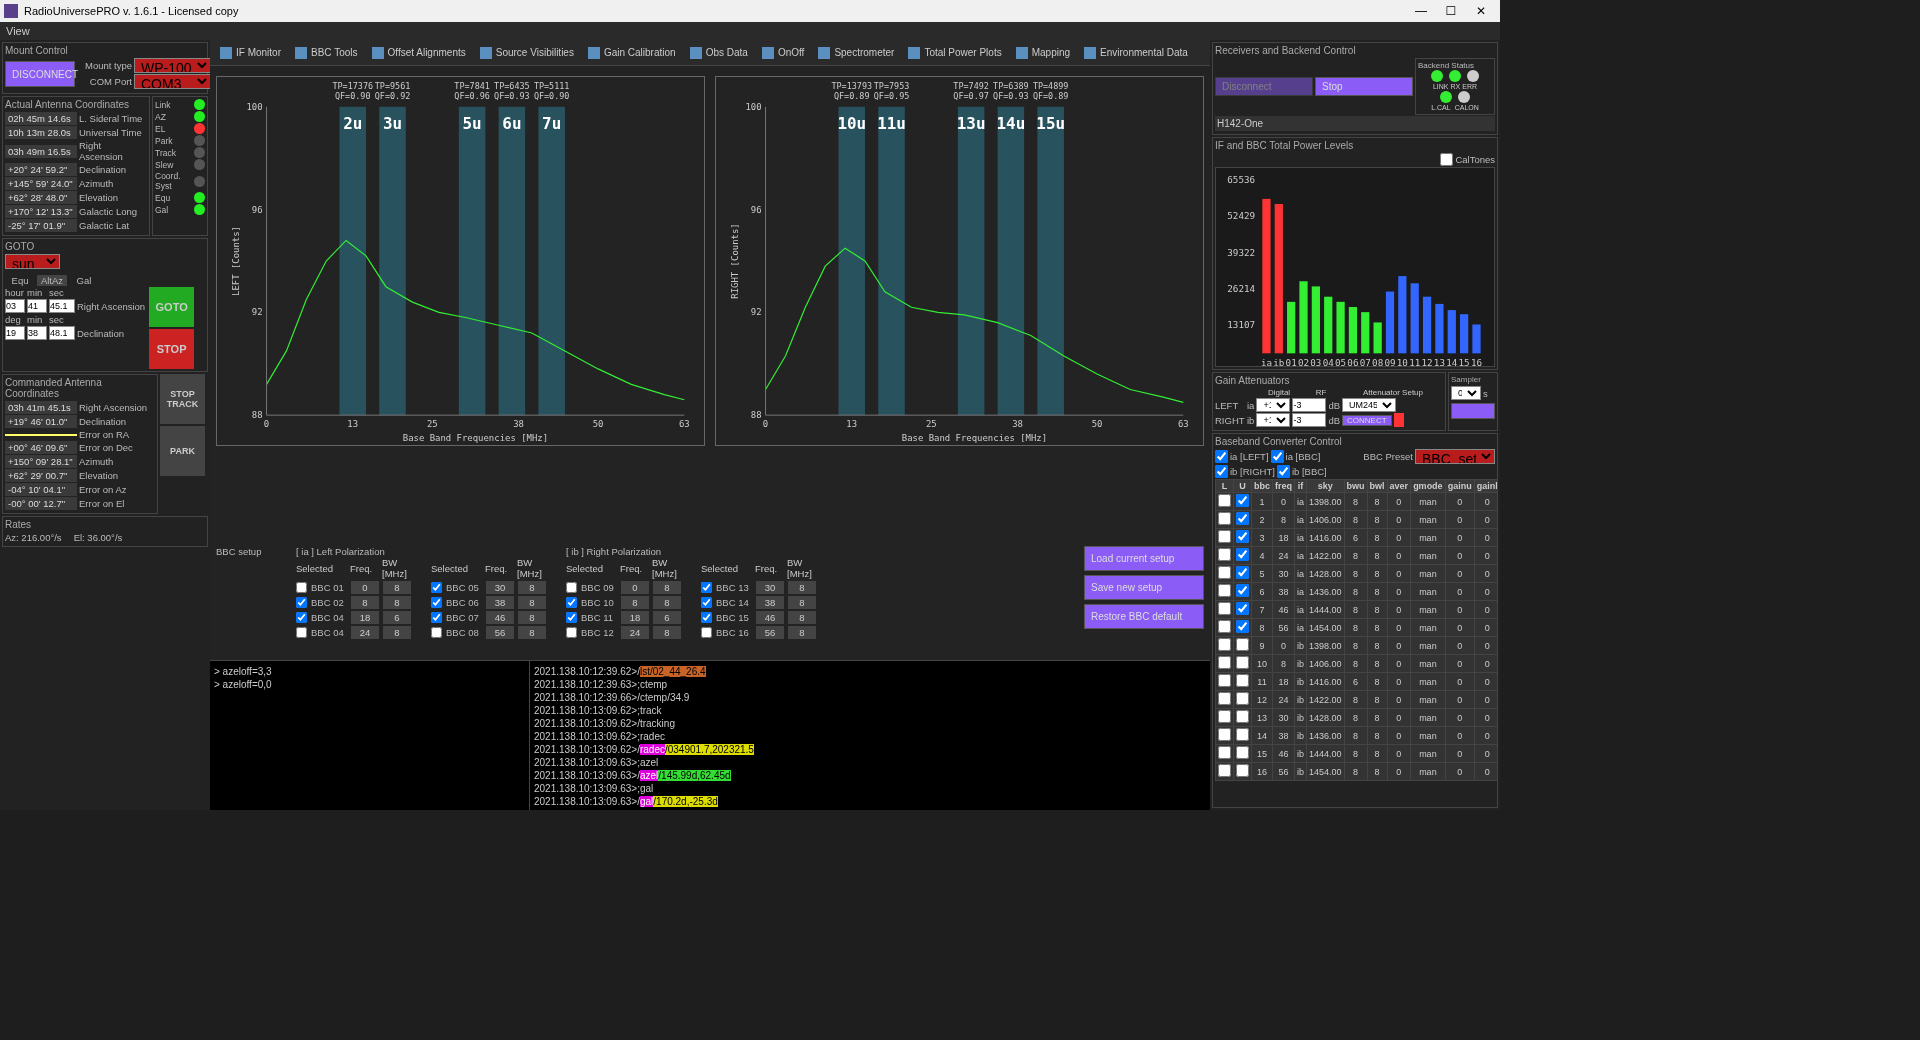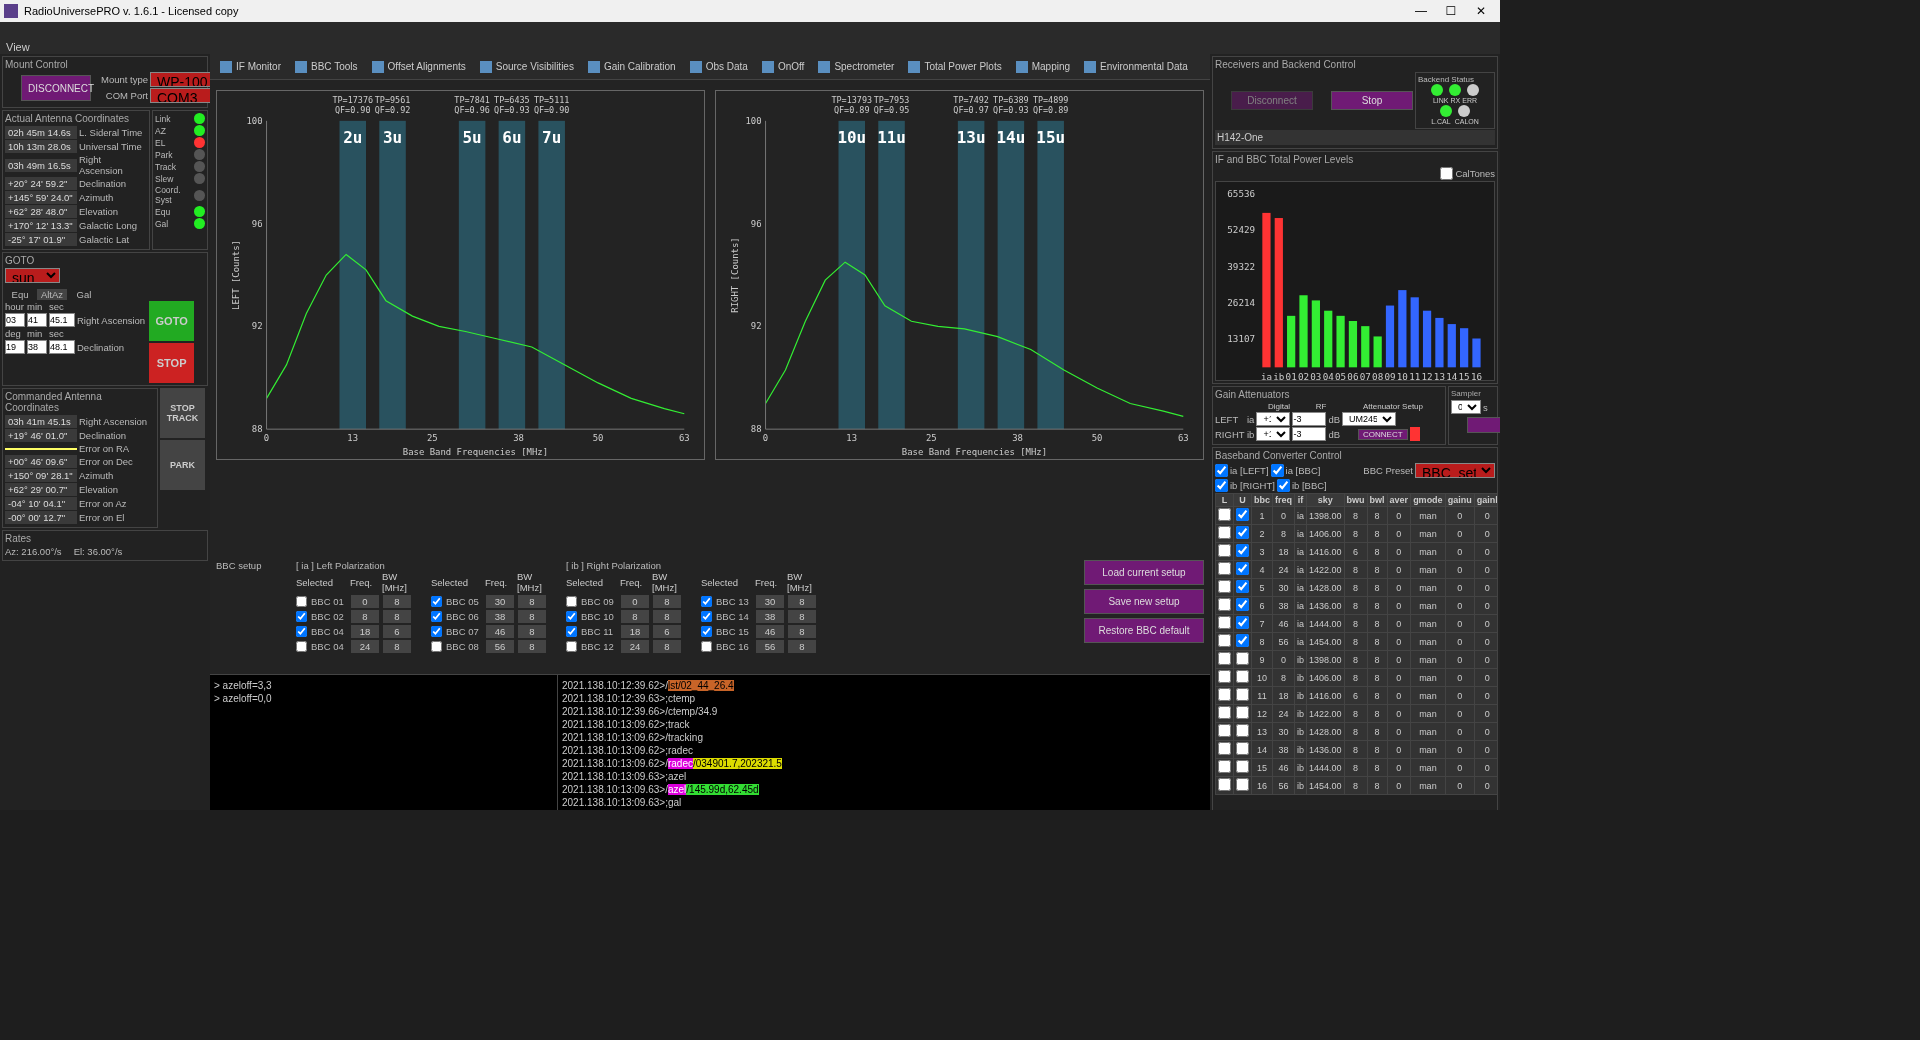--- a/index.html
+++ b/index.html
@@ -1,30 +1,30 @@
 <!DOCTYPE html>
 <html><head>
 <meta charset="utf-8">
 <style>
 * { box-sizing: border-box; margin: 0; padding: 0; font-family: "Segoe UI", Tahoma, sans-serif; }
 body { background: #1e1e1e; color: #ccc; font-size: 10px; overflow: hidden; width: 1500px; height: 810px; }
 .titlebar { height: 22px; background: #f0f0f0; color: #000; display: flex; align-items: center; padding: 0 4px; font-size: 11px; }
 .titlebar .icon { width: 14px; height: 14px; background: #5a3f8a; margin-right: 6px; }
 .titlebar .spacer { flex: 1; }
 .titlebar .wbtn { width: 30px; text-align: center; font-size: 12px; }
-.menubar { height: 18px; background: #2a2a2a; padding: 16px 6px; font-size: 11px; line-height: 18px; }
+.menubar { height: 18px; background: #2a2a2a; padding: 0 6px; font-size: 11px; line-height: 18px; }
 .main { display: flex; height: calc(100% - 40px); }
 .left { width: 210px; background: #222; display: flex; flex-direction: column; gap: 2px; padding: 2px; }
 .panel { border: 1px solid #444; padding: 2px; }
 .panel-title { font-size: 10px; color: #aaa; margin-bottom: 2px; }
 .row { display: flex; align-items: center; gap: 2px; margin-bottom: 1px; }
 .lbl { font-size: 9.5px; color: #bbb; }
 .valw { background: #3a3a3a; padding: 1px 3px; font-size: 9.5px; color: #ddd; width: 72px; text-align: left; }
 select, input[type=text] { background: #b91c1c; color: #000; border: 1px solid #888; font-size: 14px; padding: 0 2px; height: 15px; }
-.btn { background: #701a75; color: #ddd; border: 1px solid #555; padding: 3px 6px; font-size: 10px; cursor: pointer; text-align: center; margin-left: 16px; }
+.btn { background: #8b5cf6; color: #ddd; border: 1px solid #555; padding: 3px 6px; font-size: 10px; cursor: pointer; text-align: left; }
 .dot { width: 11px; height: 11px; border-radius: 50%; background: #555; display: inline-block; }
 .dot.green { background: #2e2; }
 .dot.red { background: #f33; }
 .bigbtn { width: 45px; height: 40px; font-size: 11px; font-weight: bold; display: flex; align-items: center; justify-content: center; }
 .bigbtn.goto { background: #2a2; }
 .bigbtn.stop { background: #c22; }
 .bigbtn.gray { background: #444; font-size: 9px; text-align: center; }
 .compass { width: 180px; height: 160px; background: radial-gradient(circle, #222 60%, #111); border-radius: 50%; position: relative; margin: 4px auto; border: 1px solid #444; }
 .needle { position: absolute; left: 50%; top: 50%; width: 2px; height: 65px; background: #f33; transform-origin: top center; transform: rotate(145deg); }
 .center { flex: 1; display: flex; flex-direction: column; background: #1a1a1a; }
@@ -44,21 +44,21 @@
 .axis { stroke: #777; stroke-width: 1; }
 .axlbl { font-family: monospace; font-size: 9px; fill: #ccc; }
 .bbc-setup { height: 120px; background: #232323; padding: 6px; display: flex; gap: 20px; }
 .bbc-group { display: flex; flex-direction: column; font-size: 9.5px; }
 .bbc-row { display: flex; align-items: center; gap: 4px; margin-bottom: 2px; }
 .bbc-row input[type=checkbox] { width: 11px; height: 11px; }
 .bbc-num { background: #444; width: 28px; text-align: center; padding: 1px; }
 .bbc-btns { display: flex; flex-direction: column; gap: 4px; margin-left: auto; }
 .bbc-btns .btn { width: 120px; padding: 6px; }
 .console { height: 150px; display: flex; background: #000; font-family: monospace; font-size: 10px; border-top: 1px solid #444; }
-.console-left { width: 348px; padding: 4px; color: #ccc; border-right: 1px solid #444; }
+.console-left { width: 320px; padding: 4px; color: #ccc; border-right: 1px solid #444; }
 .console-right { flex: 1; padding: 4px; overflow: hidden; }
 .cline { white-space: pre; line-height: 13px; }
 .hl-orange { background: #c86428; color: #000; }
 .hl-yellow { background: #dd0; color: #000; }
 .hl-mag { background: #d0d; color: #fff; }
 .hl-green { background: #3d3; color: #000; }
 .right { width: 290px; background: #222; display: flex; flex-direction: column; gap: 2px; padding: 2px; }
 .status-led { width: 12px; height: 12px; border-radius: 50%; background: #ccc; }
 .status-led.g { background: #3e3; }
 .bars { height: 200px; background: #1a1a1a; border: 1px solid #444; position: relative; }

